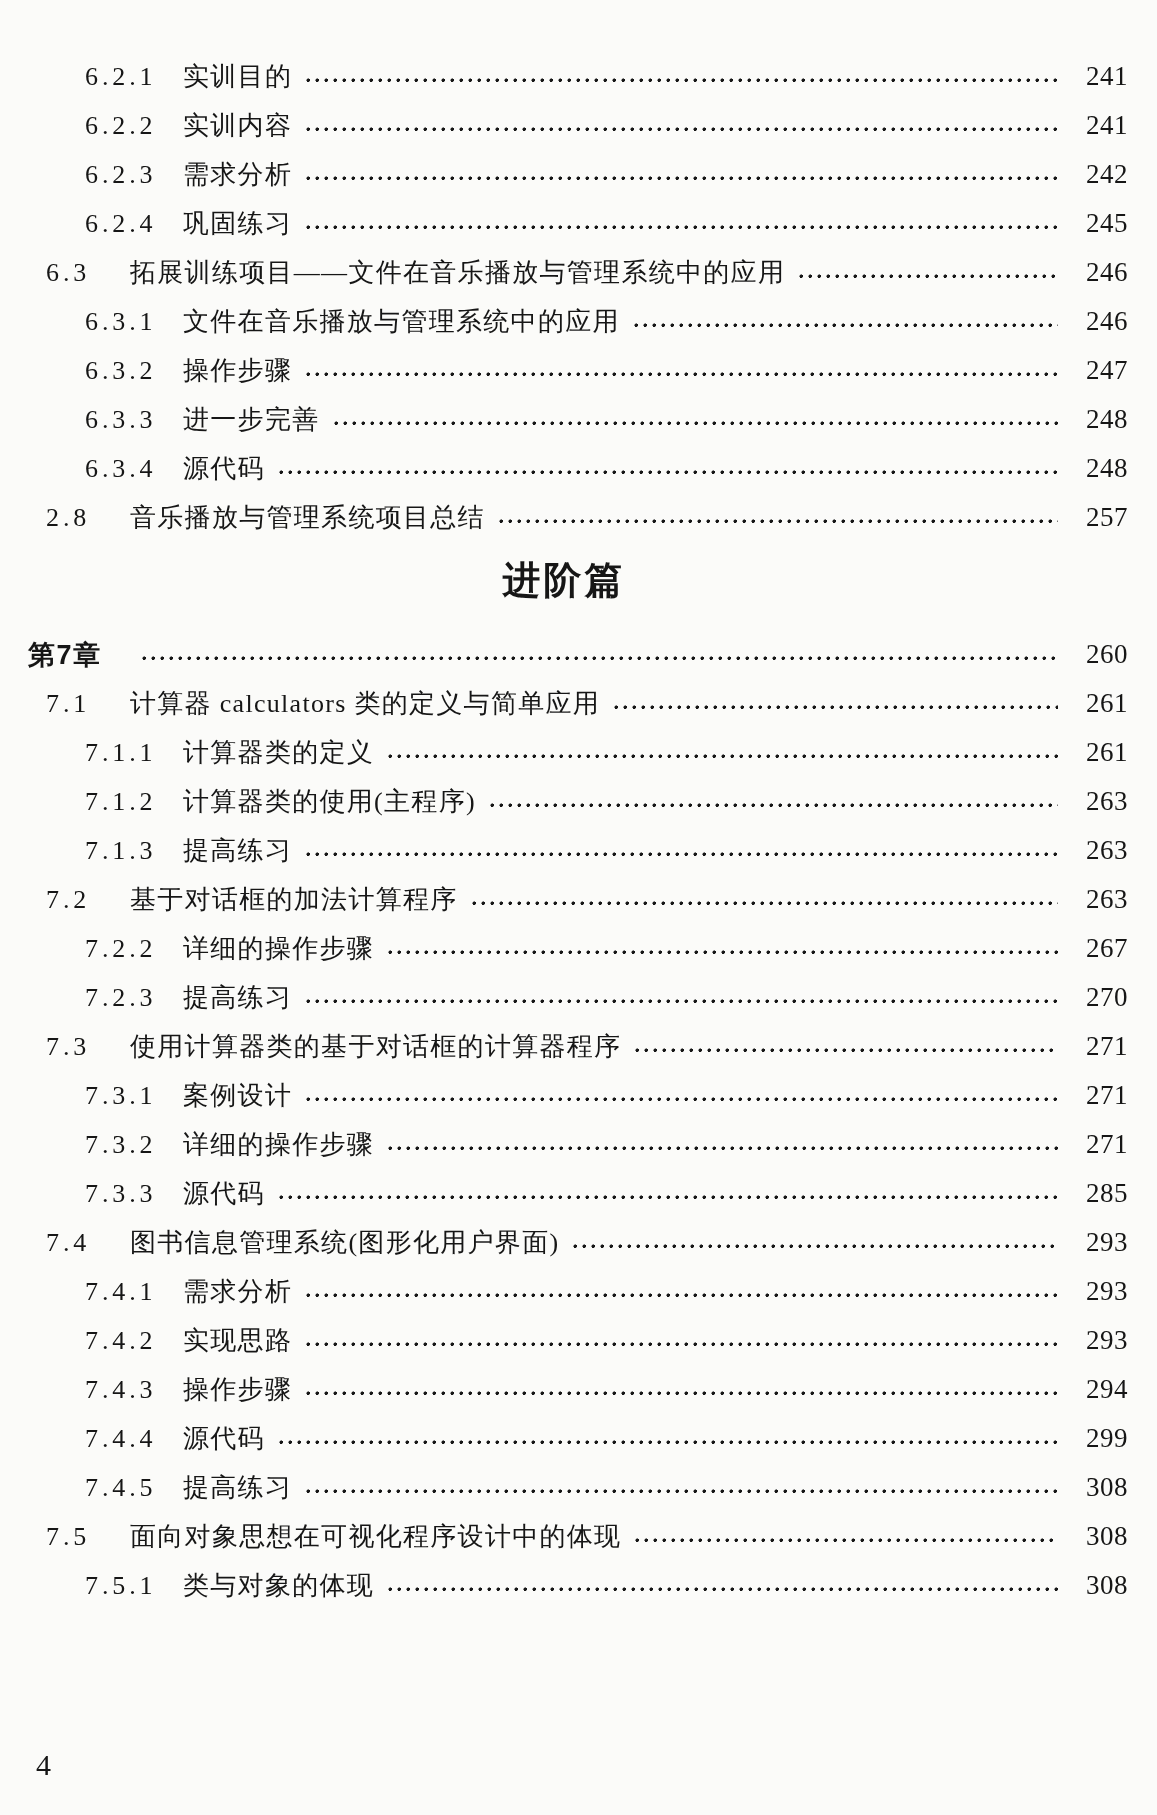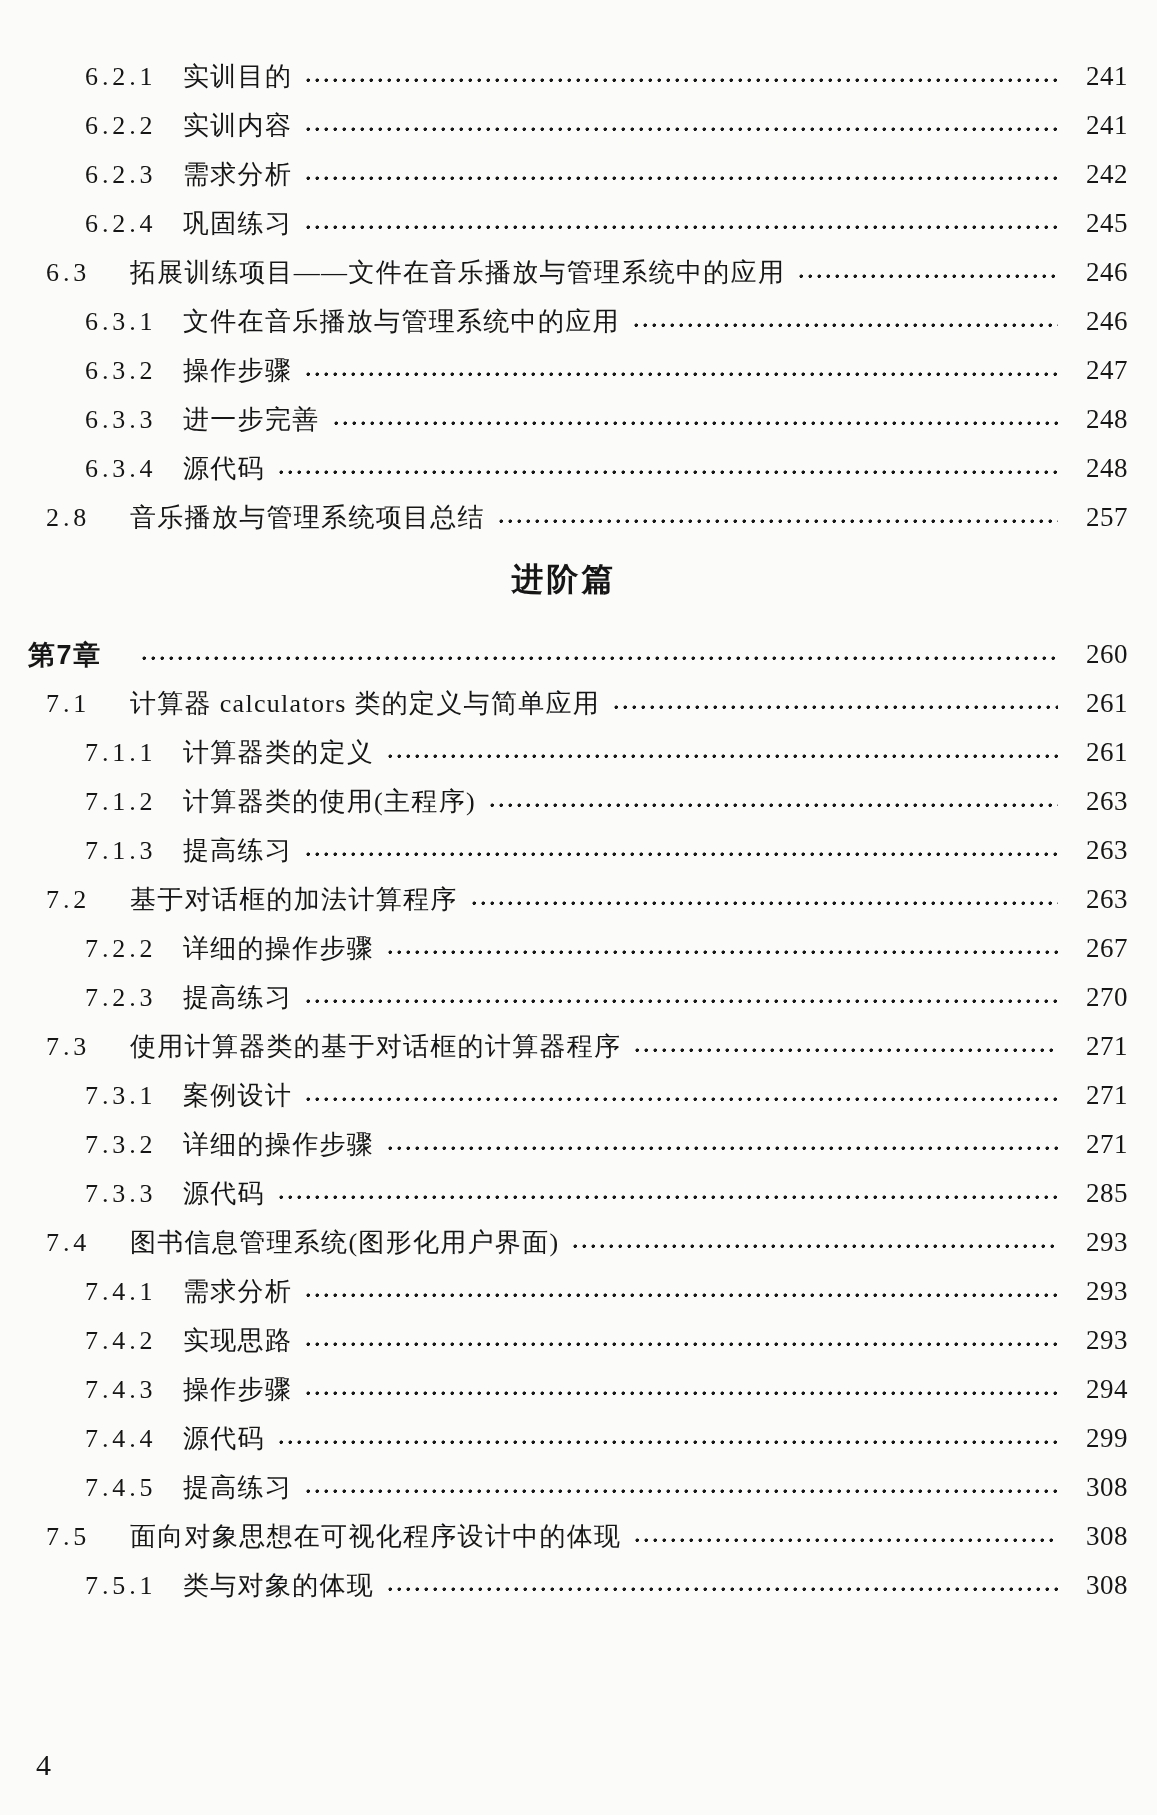--- a/index.html
+++ b/index.html
@@ -69,21 +69,21 @@
     font-size: 26px;
   }
   .level-subsection .num { min-width: 98px; }
   .part-heading {
     height: 76px;
     display: flex;
     align-items: center;
     justify-content: center;
     font-family: "Liberation Sans", sans-serif;
     font-weight: bold;
-    font-size: 32px;
+    font-size: 38px;
     letter-spacing: 3px;
   }
   .footer-page-number {
     position: absolute;
     left: 36px;
     top: 1748px;
     font-size: 30px;
   }
 </style>
 </head>

